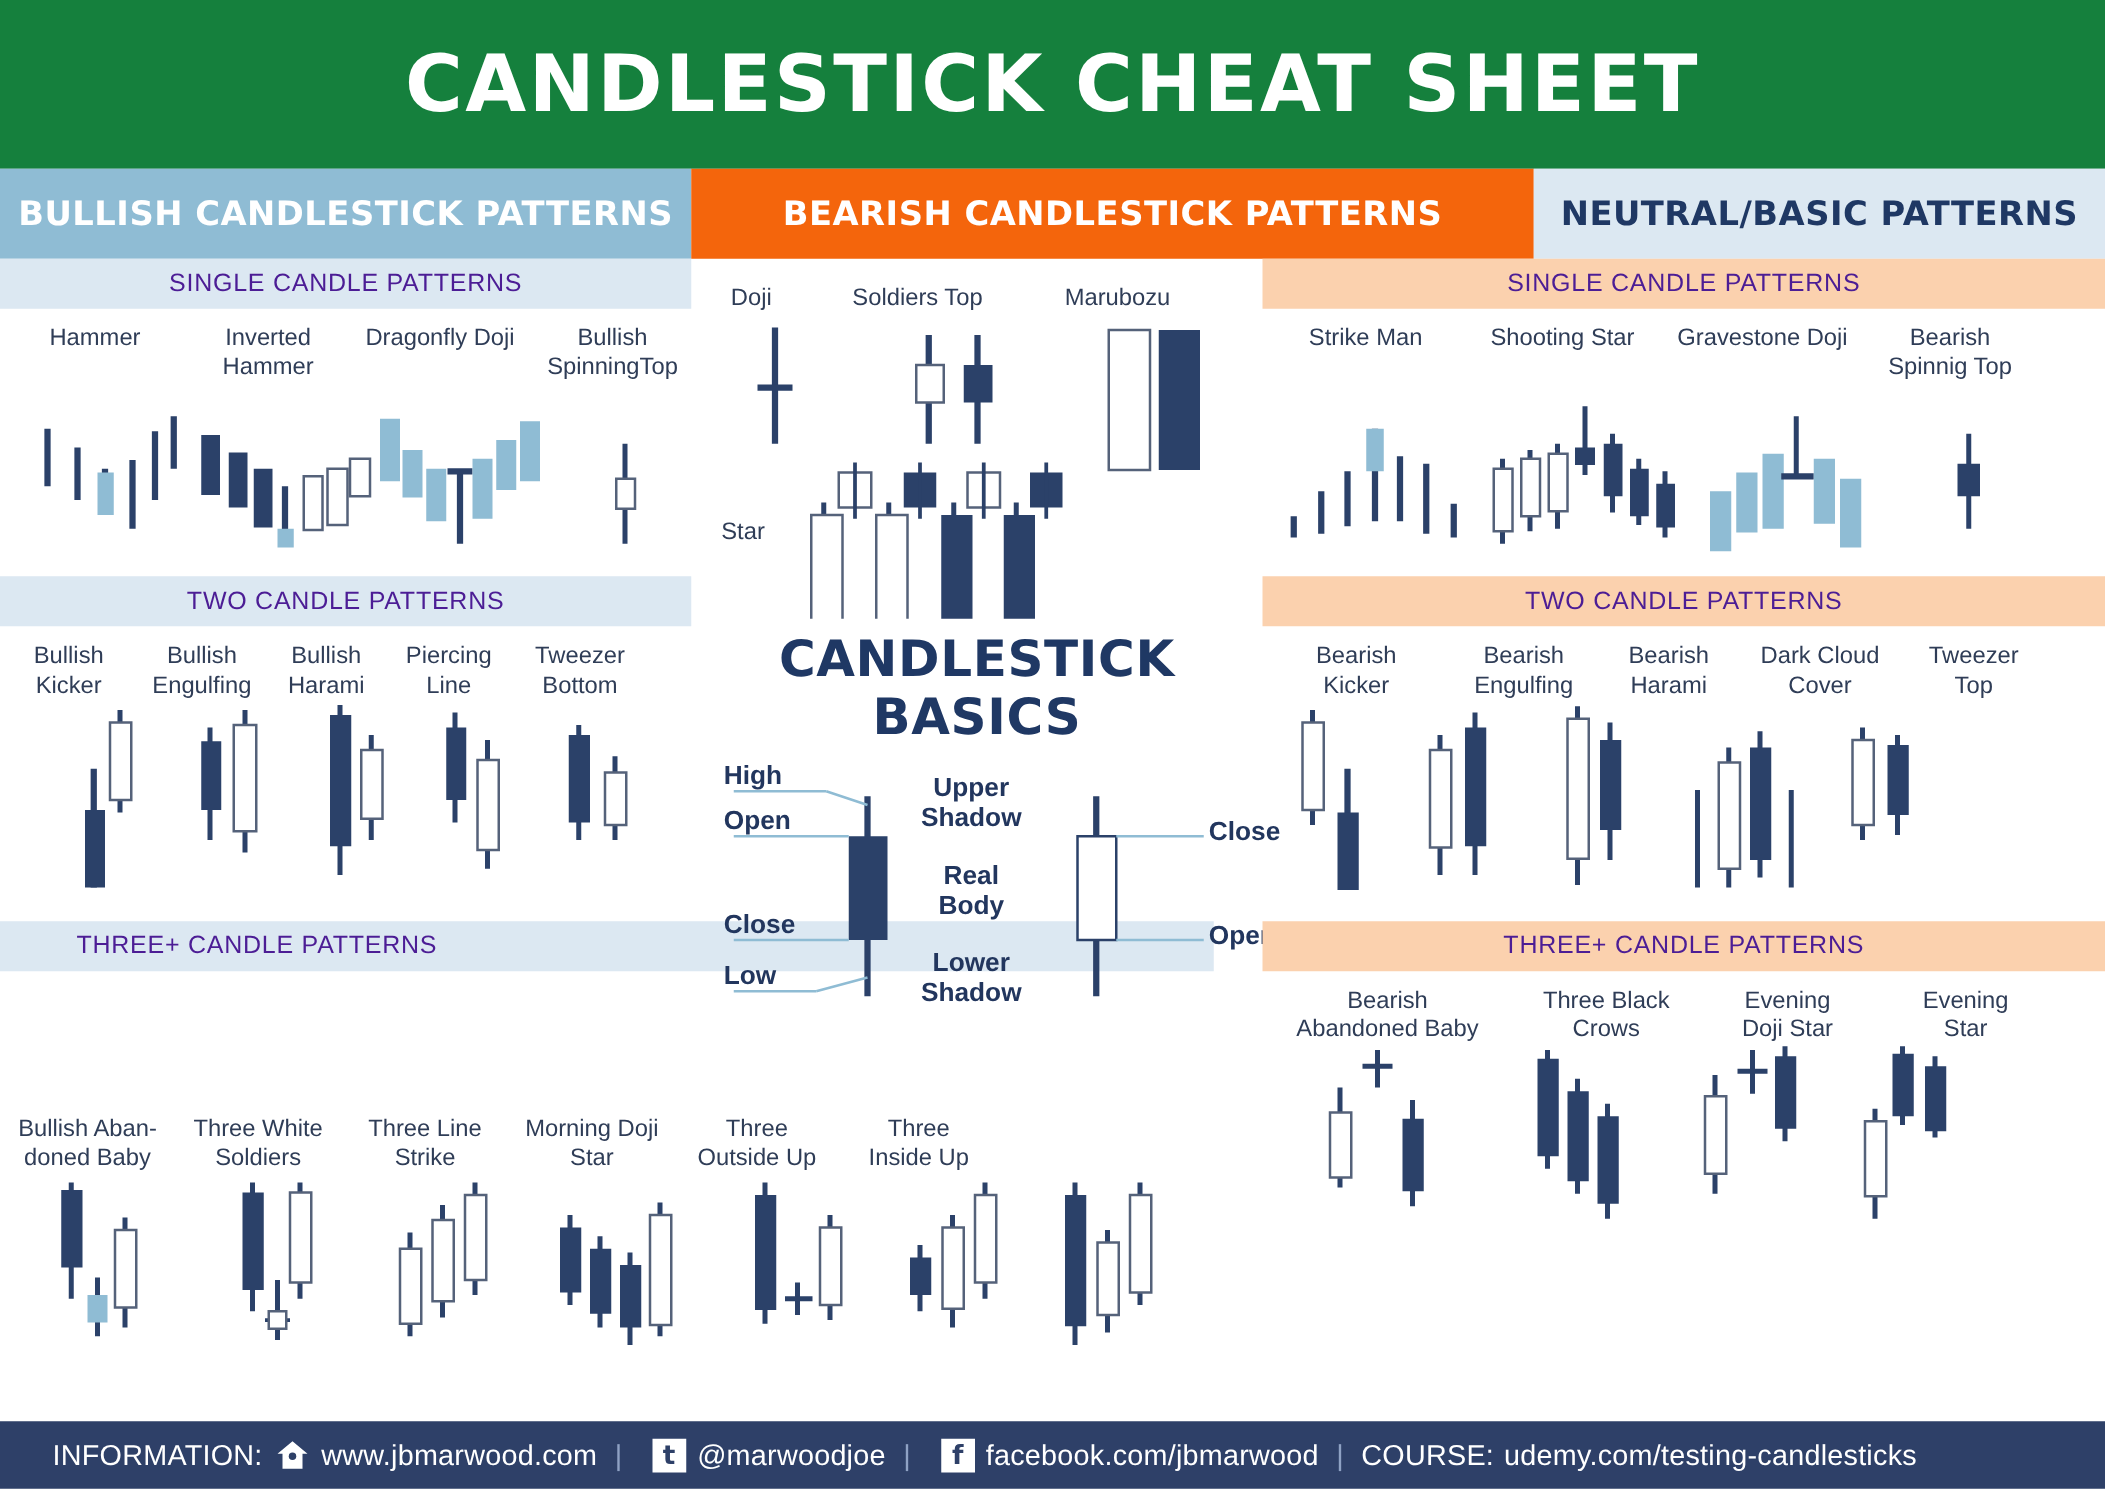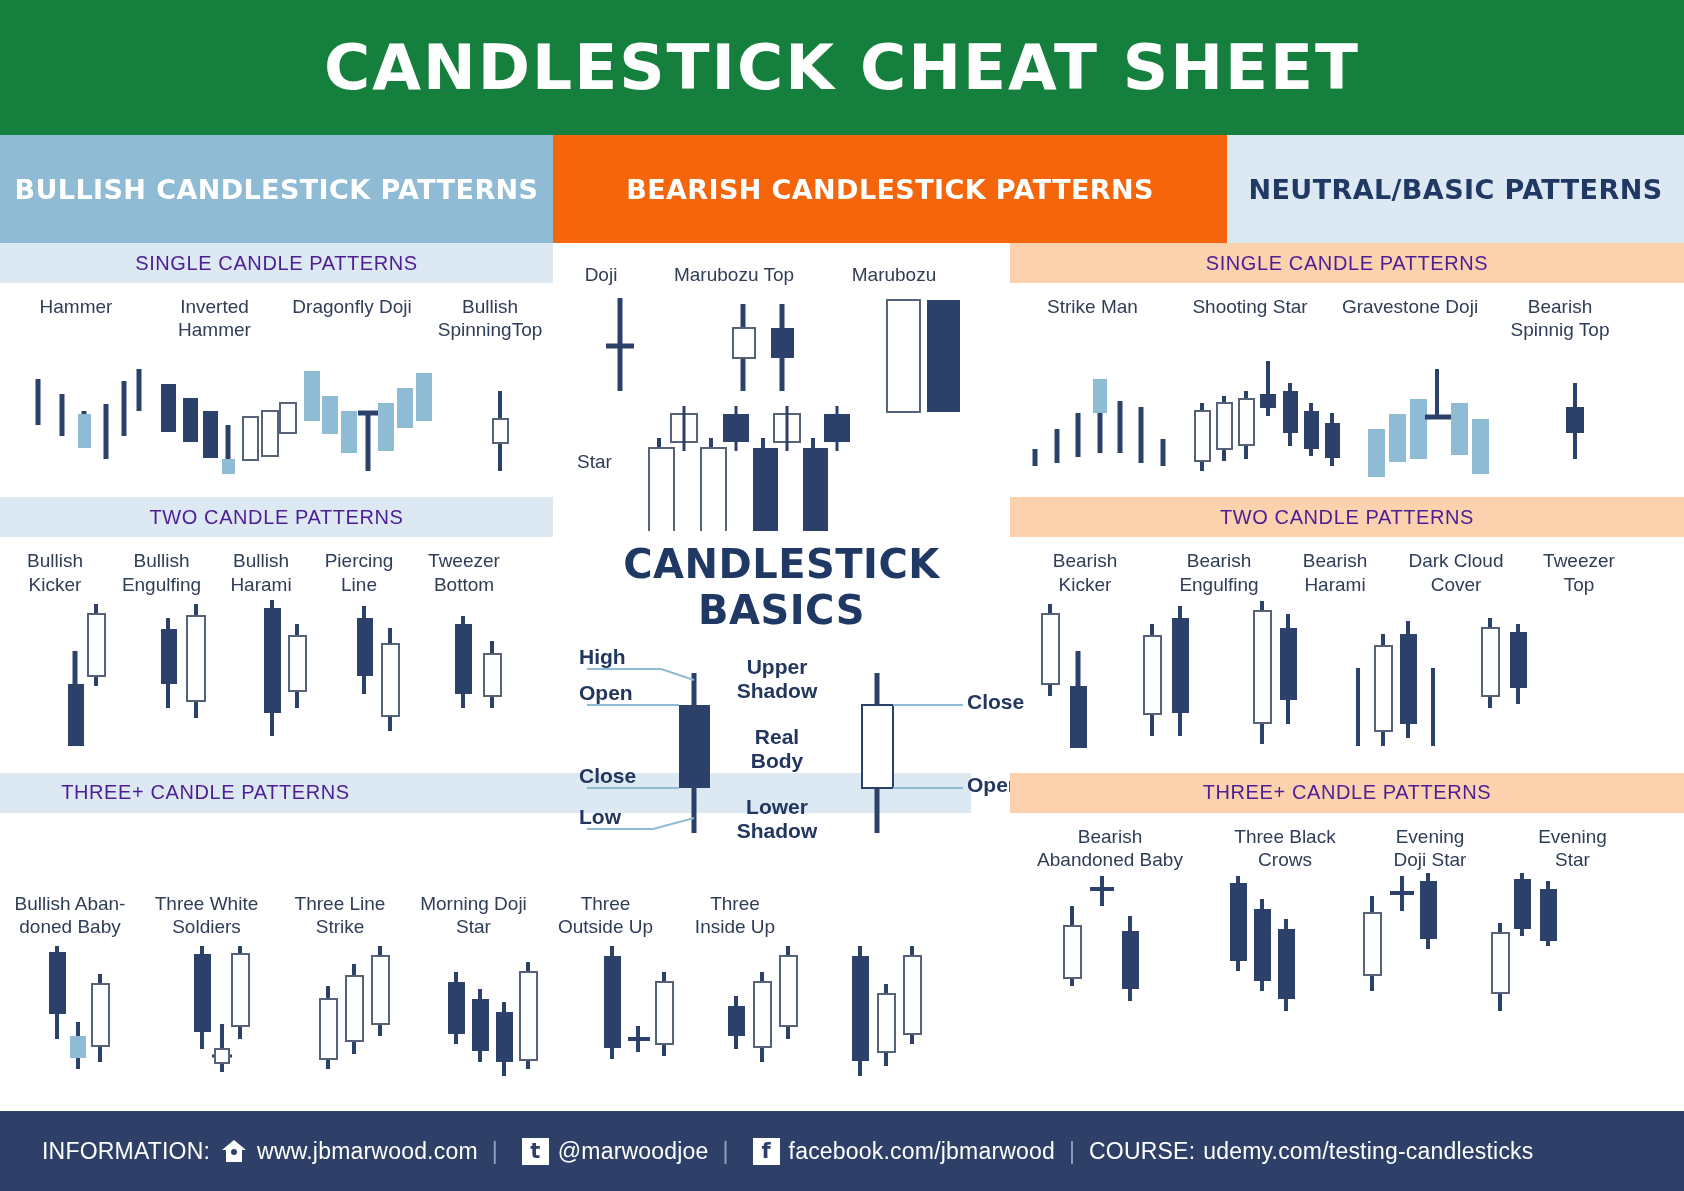--- a/index.html
+++ b/index.html
@@ -17,21 +17,21 @@
     height: 135px; background: #15803d;
     display: flex; align-items: center; justify-content: center;
   }
   .title-text {
     color: #ffffff; font-size: 63px; font-weight: 900;
     letter-spacing: 2px; font-family: "DejaVu Sans", sans-serif;
     text-transform: uppercase;
   }
 
   
-  .col-head-band { display: flex; height: 108px; }
+  .col-head-band { display: flex; height: 72px; }
   .col-head { display:flex; align-items:center; justify-content:center; }
   .ch-bull { width: 553px; background: #8fbcd4; }
   .ch-neut { width: 457px; background: #dce8f2; }
   .ch-bear { width: 674px; background: #f4650c; }
   .ch-bull .ch-label, .ch-bear .ch-label { color:#ffffff; }
   .ch-neut .ch-label { color:#1f3864; }
   .ch-label {
     font-size: 27px; font-weight: 800; letter-spacing: .4px;
     font-family: "DejaVu Sans", sans-serif;
   }
@@ -63,21 +63,21 @@
     color:#1f3864; font-family:"DejaVu Sans", sans-serif;
     letter-spacing:.5px;
   }
   .basics-lbl {
     position:absolute; font-size:21px; color:#22365e;
     font-family:"Liberation Sans", sans-serif; font-weight:600;
   }
 
   
   .footer {
-    position:absolute; left:0; bottom:0; width:1684px; height:80px;
+    position:absolute; left:0; bottom:0; width:1684px; height:54px;
     background:#2e4068; display:flex; align-items:center;
     padding-left: 42px; gap: 0px;
   }
   .ft-text { color:#ffffff; font-size: 23px; font-family:"Liberation Sans", sans-serif; letter-spacing:.2px; }
   .ft-sep { color:#8fa2c4; font-size:23px; margin:0 14px; }
   .ft-icon { display:inline-flex; align-items:center; justify-content:center; margin: 0 9px 0 10px; }
   .sq-icon { width:27px; height:27px; background:#ffffff; display:flex; align-items:center; justify-content:center;
              color:#2e4068; font-weight:900; font-size:21px; font-family:"DejaVu Sans", sans-serif; }
   .neutral-label { position:absolute; font-size:19px; color:#2f3d57; font-family:"Liberation Sans", sans-serif; }
 </style>
@@ -193,21 +193,21 @@
 
       <div class="sec-band band-blue" style="width:971px; margin-top:12px;">
         <span style="margin-left:-560px;">THREE+ CANDLE PATTERNS</span>
       </div>
     </div>
 
     <div class="col-neut">
 
       <div class="labels-row" style="padding-top:8px;">
         <div class="pat-label" style="width:96px;">Doji</div>
-        <div class="pat-label" style="width:170px;">Marubozu Top</div>
+        <div class="pat-label" style="width:170px;">Soldiers Top</div>
         <div class="pat-label" style="width:150px;">Marubozu</div>
       </div>
 
       <svg width="457" height="245" style="display:block">
 
         <line x1="67" y1="12" x2="67" y2="105" stroke="#2b4169" stroke-width="5"></line>
         <line x1="53" y1="60" x2="81" y2="60" stroke="#2b4169" stroke-width="5"></line>
 
         <line x1="190" y1="18" x2="190" y2="105" stroke="#2b4169" stroke-width="5"></line>
         <rect x="180" y="42" width="22" height="30" stroke="#55627a" stroke-width="2" fill="#fff"></rect>

